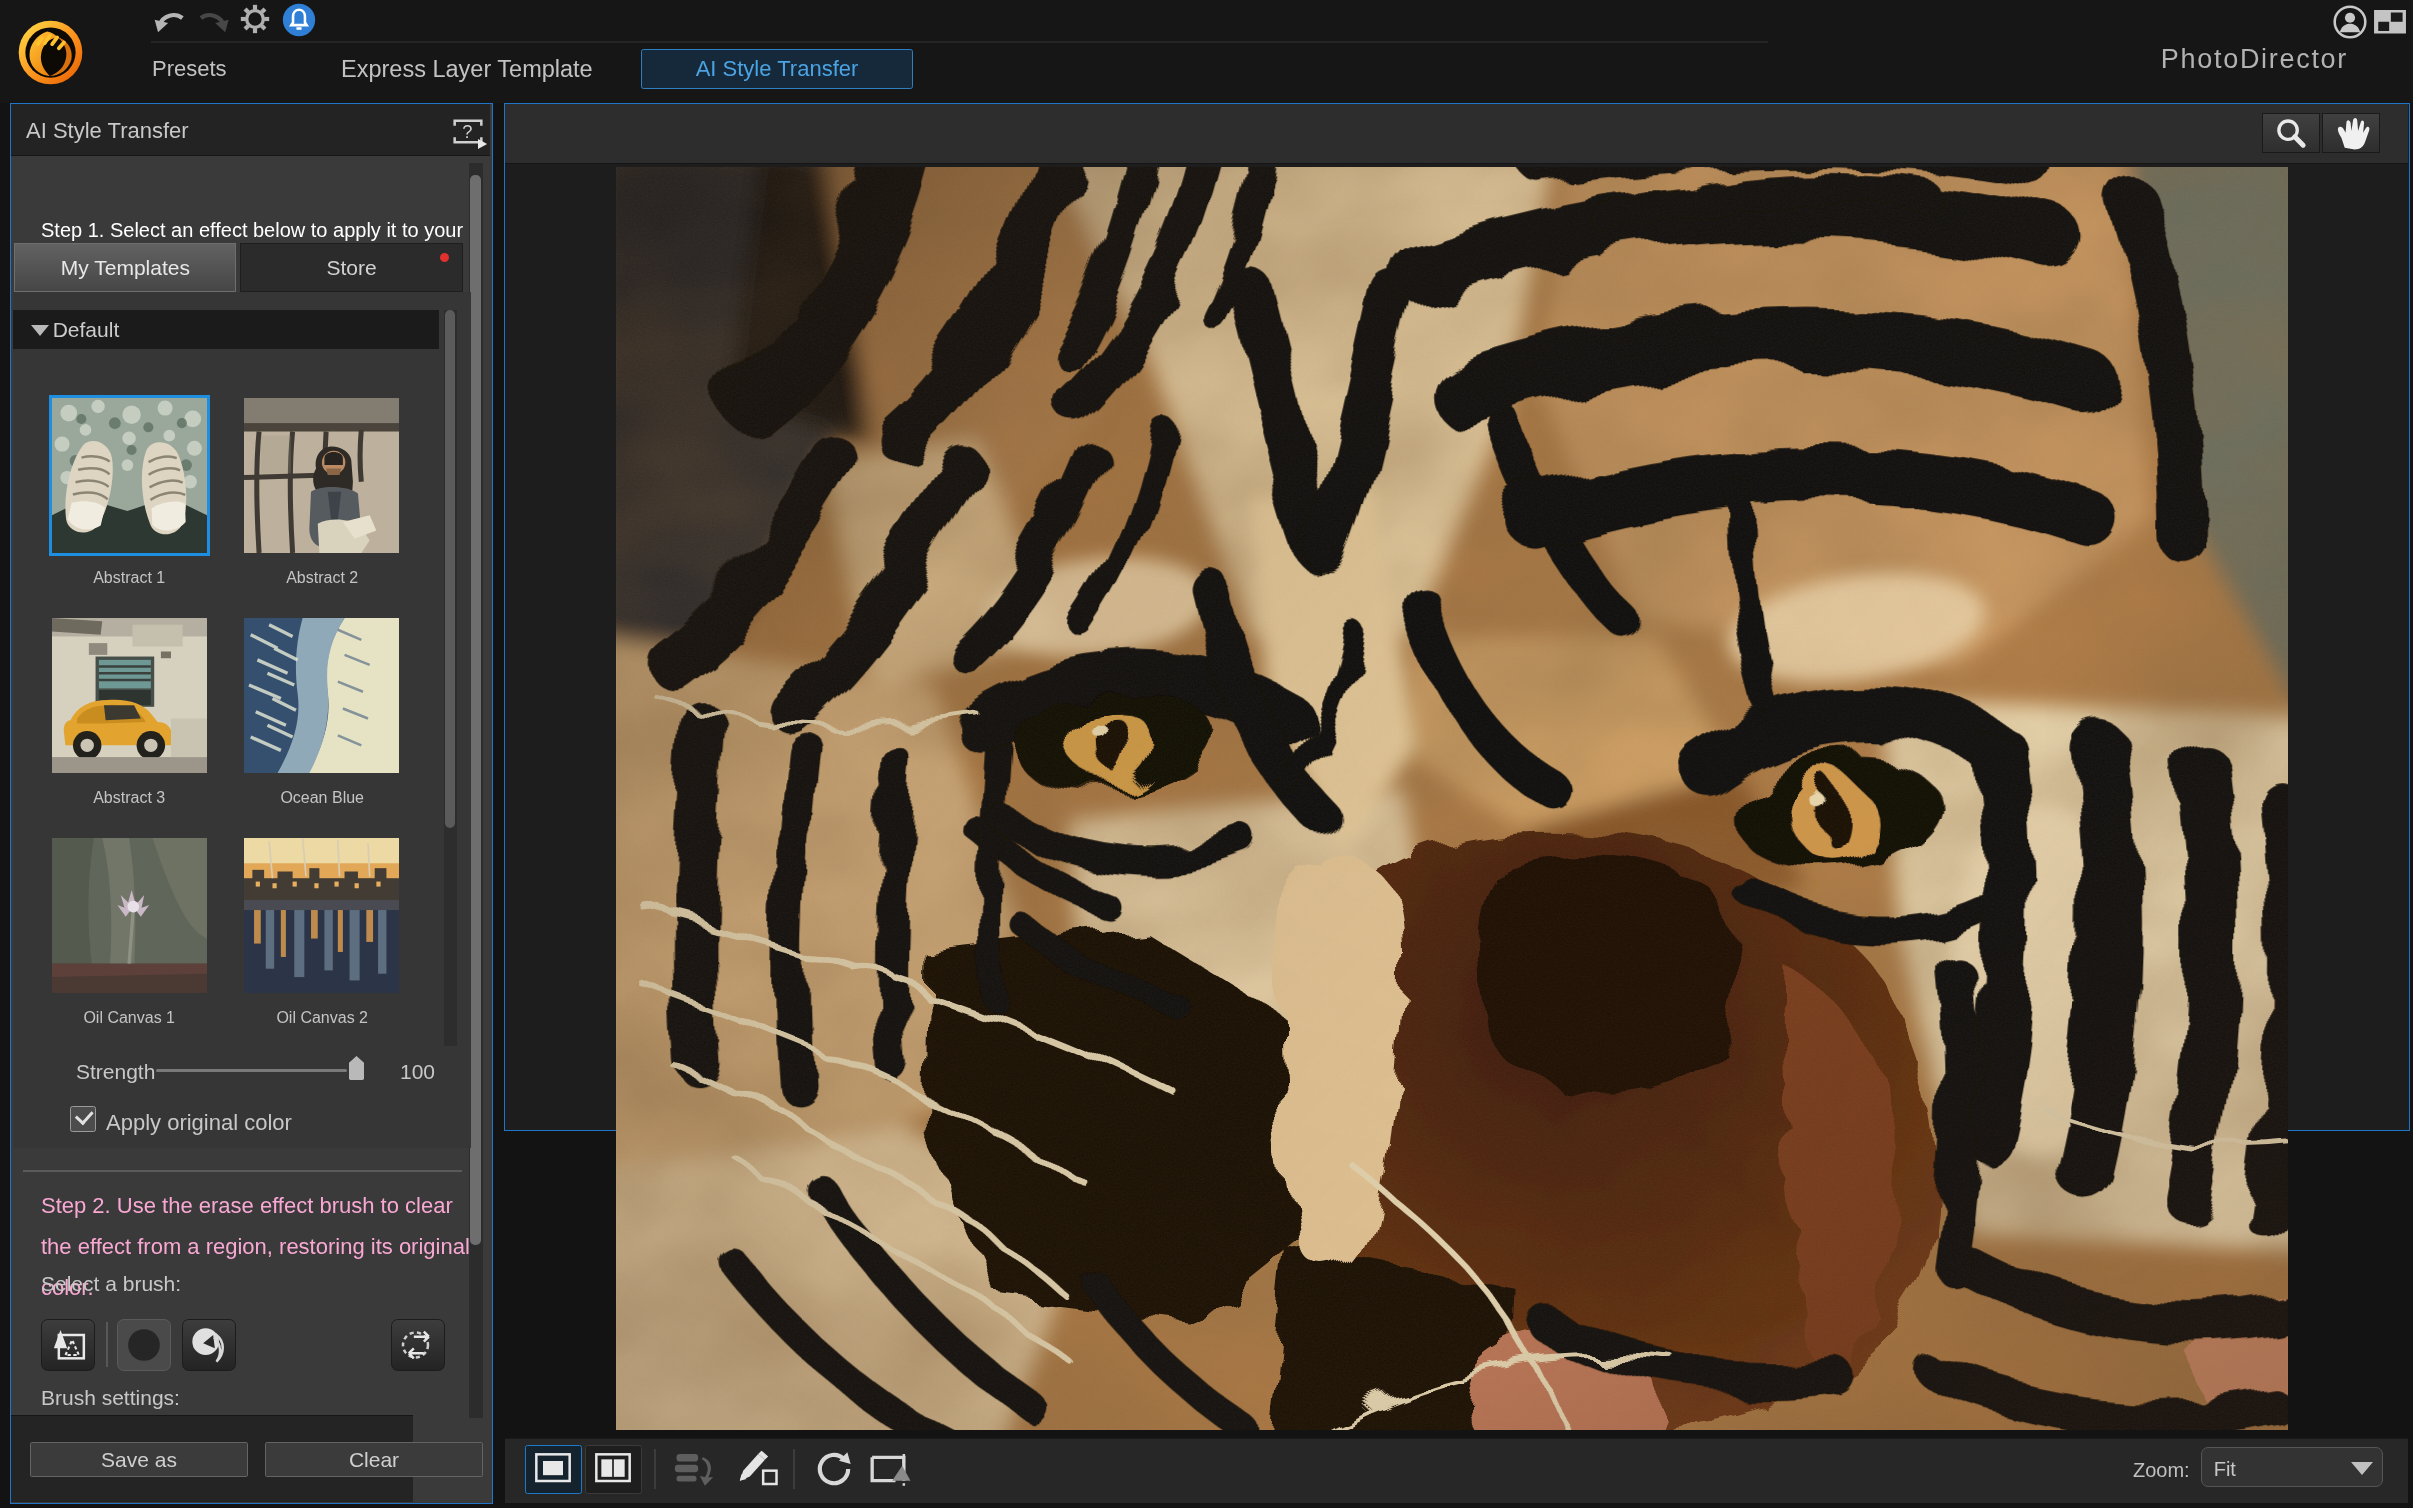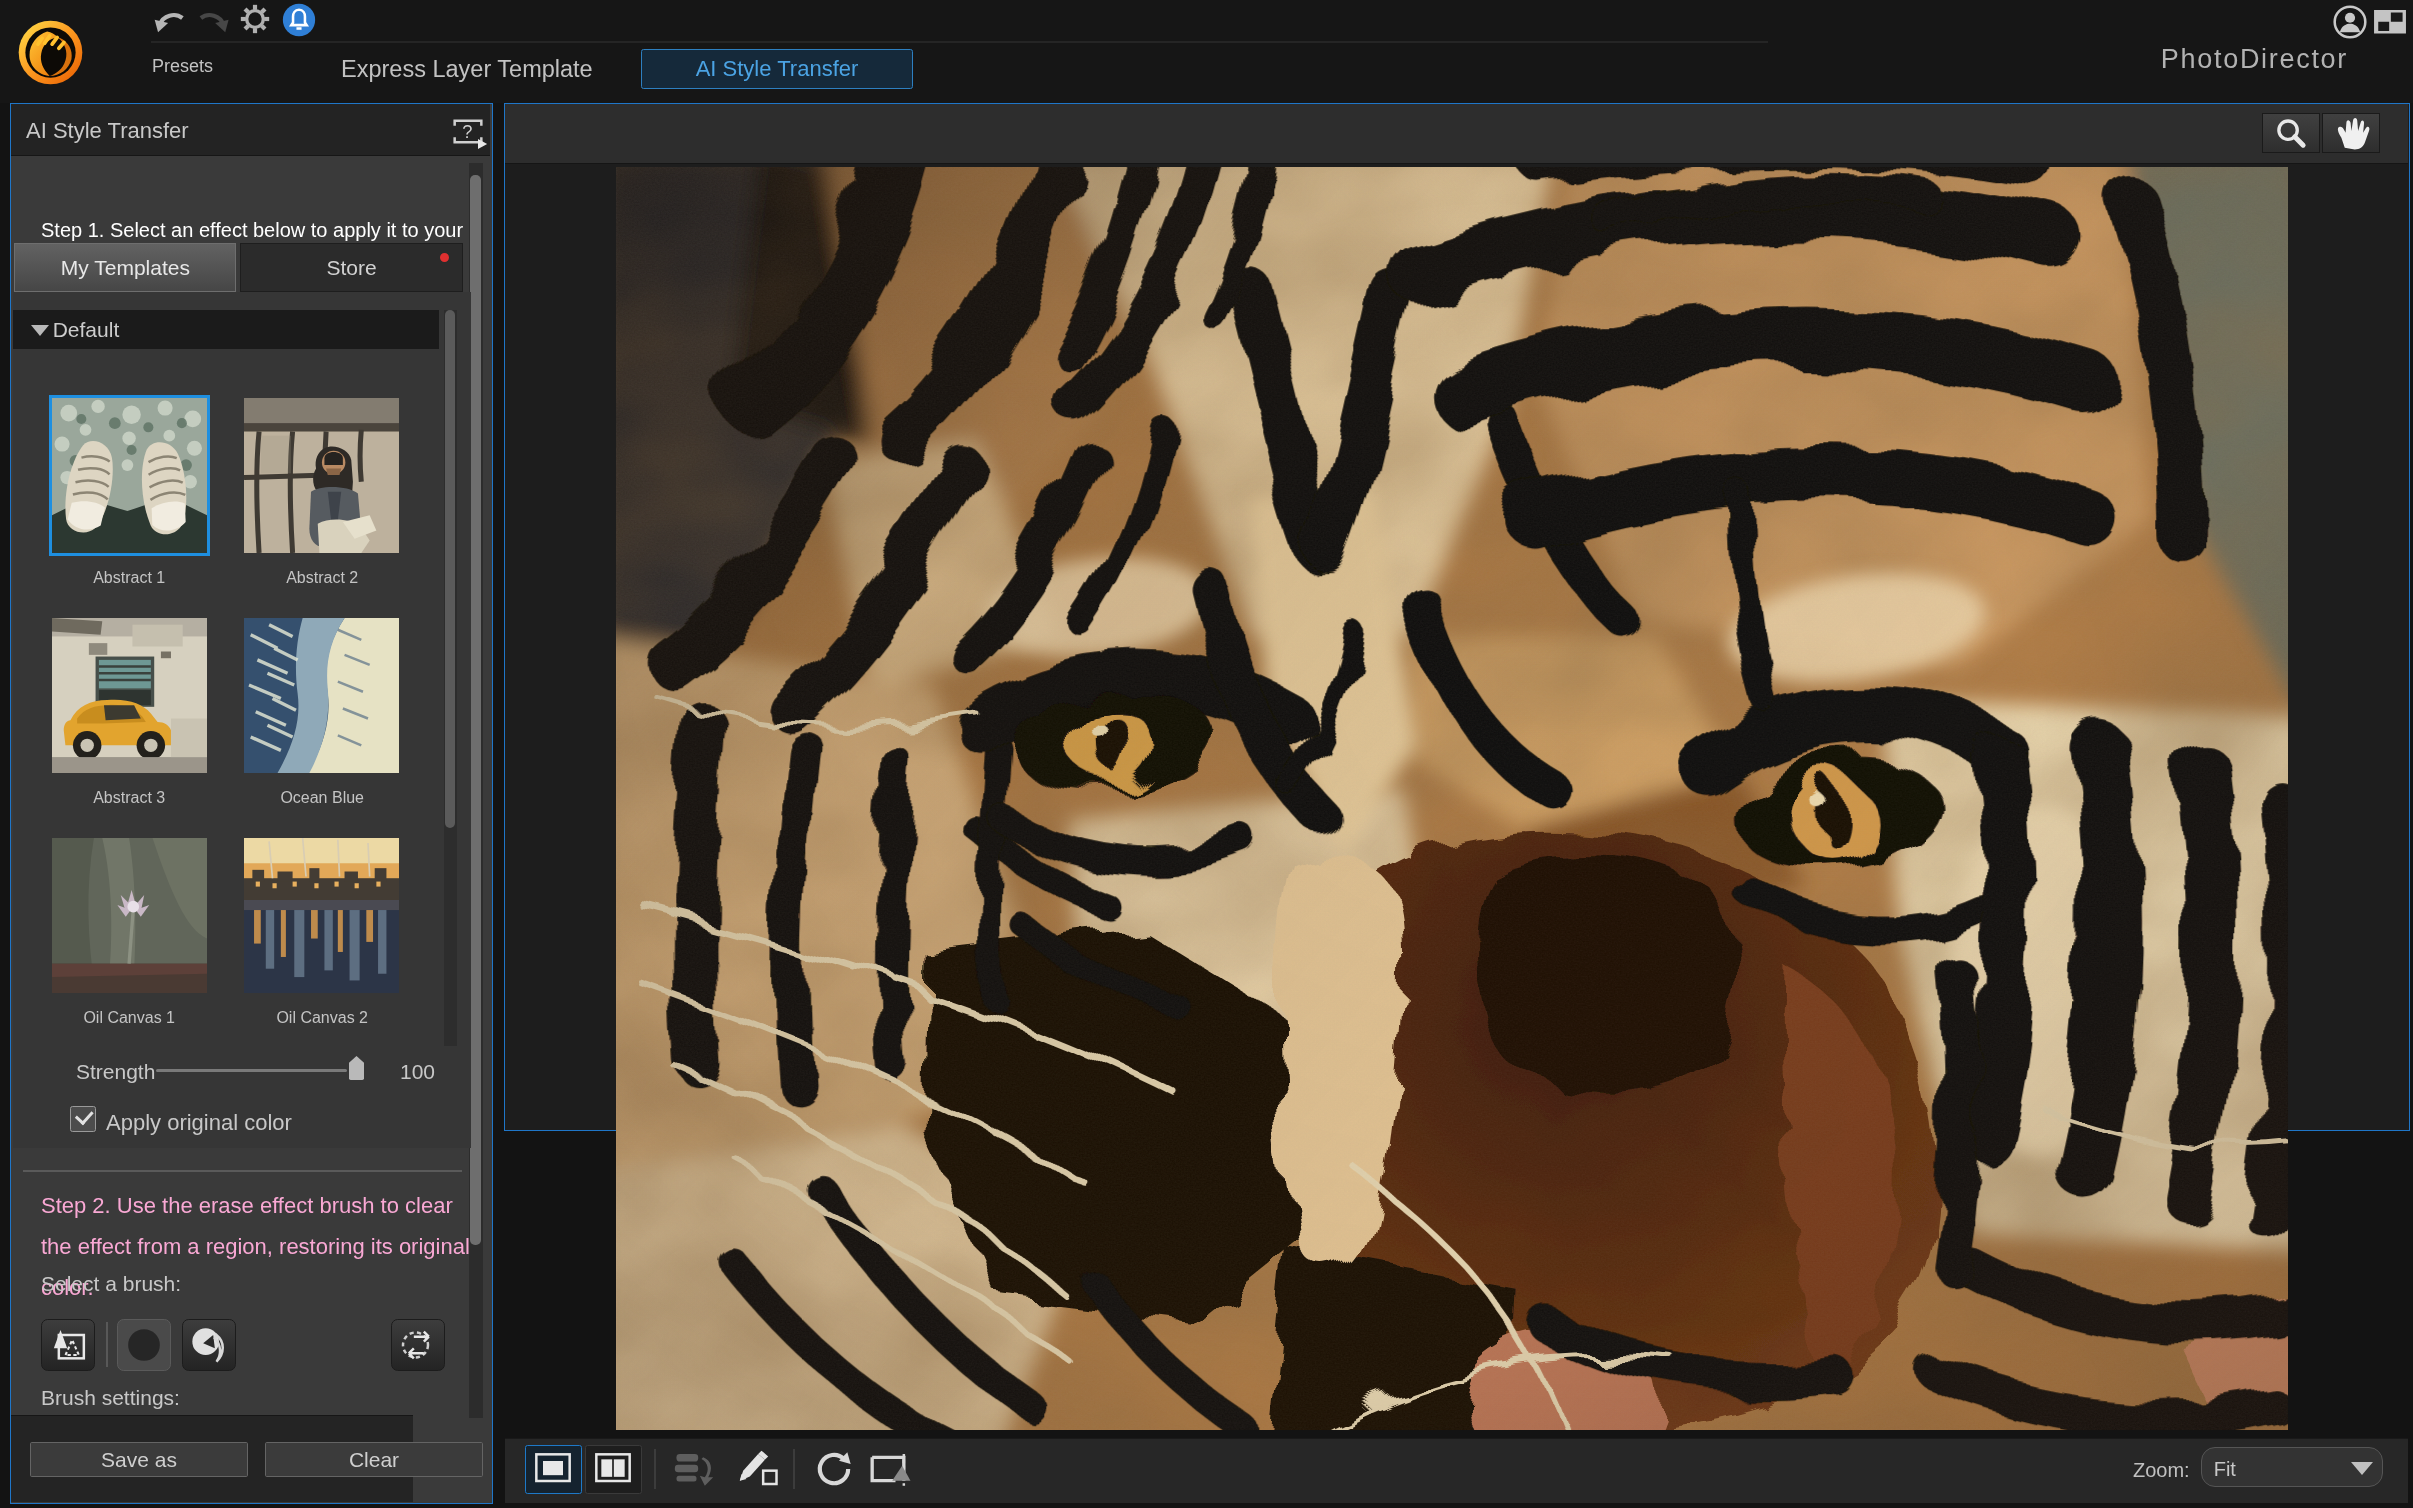--- a/index.html
+++ b/index.html
@@ -1,20 +1,20 @@
 <!DOCTYPE html>
 <html style="font-size:13.4px"><head>
 <meta charset="utf-8">
 <style>
 html,body{margin:0;padding:0;width:2413px;height:1508px;background:#131313;overflow:hidden;font-family:"Liberation Sans",sans-serif;}
 .abs{position:absolute;}
 
 #topbar{left:0;top:0;width:2413px;height:103px;background:#161616;}
 #topline{left:151px;top:41px;width:1617px;height:1.7px;background:#252525;}
-#tab-presets{left:152px;top:56px;font-size:18px;color:#c2c2c2;}
+#tab-presets{left:152px;top:56px;font-size:22px;color:#c2c2c2;}
 #tab-express{left:341px;top:56px;width:302px;font-size:23.5px;color:#c2c2c2;white-space:nowrap;}
 #tab-ai{left:641px;top:49px;width:270px;height:38px;border:1.7px solid #2d7fc0;background:#15293a;border-radius:2.5px;text-align:center;line-height:38px;font-size:22px;color:#4ba3e3;}
 #pd-title{left:2045px;top:44px;width:303px;font-size:27px;color:#b2b2b2;text-align:right;letter-spacing:1.7px;}
 
 #lpanel{left:10px;top:103px;width:483px;height:1401px;background:#3a3a3a;border:1.7px solid #1f76c8;box-sizing:border-box;}
 #lp-head{left:0;top:0;width:479px;height:51px;background:#232323;border-bottom:0.8px solid #161616;}
 #lp-title{left:15px;top:14.2px;font-size:22px;color:#c8c8c8;}
 #lp-scrollcol{left:458px;top:59px;width:14.2px;height:1255px;background:#2c2c2c;}
 #lp-scrollhandle{left:459px;top:71px;width:11px;height:1070px;background:#6e6e6e;border-radius:5px;}
 #step1{left:30px;top:69px;width:429px;font-size:20px;line-height:24px;color:#ffffff;margin-top:45px;}
@@ -45,21 +45,21 @@
 #brushset{left:30px;top:1282px;font-size:21px;color:#c8c8c8;}
 #lp-bottom{left:0px;top:1311px;width:402px;height:86px;background:#242424;border-top:0.8px solid #161616;}
 .lbbtn{position:absolute;top:26px;width:218px;height:35px;background:#3b3b3b;border:0.8px solid #646464;box-sizing:border-box;border-radius:1.7px;text-align:center;line-height:34px;font-size:21px;color:#cfcfcf;}
 
 #cpanel{left:504px;top:103px;width:1906px;height:1028px;background:#1d1d1d;border:1.7px solid #1f76c8;box-sizing:border-box;}
 #c-toolbar{left:0;top:0;width:1903px;height:59px;background:#2d2d2d;border-bottom:0.8px solid #151515;}
 .cbtn{position:absolute;top:9.2px;width:58px;height:40px;background:linear-gradient(#404040,#2e2e2e);border:0.8px solid #1a1a1a;box-sizing:border-box;}
 #c-bottom{left:0;top:1334px;width:1903px;height:64px;background:#272727;border-top:0.8px solid #191919;}
 .vbtn{position:absolute;top:5.9px;width:57px;height:49px;background:#1e1e1e;border:1.7px solid #3a3a3a;box-sizing:border-box;border-radius:2.5px;}
 #zoom-lbl{left:1628px;top:20px;font-size:20px;color:#c0c0c0;}
-#zoom-dd{left:1696px;top:8.4px;width:182px;height:40px;background:#333333;border:0.8px solid #555;box-sizing:border-box;border-radius:14px;}
+#zoom-dd{left:1696px;top:8.4px;width:182px;height:40px;background:#333333;border:0.8px solid #555;box-sizing:border-box;border-radius:7px;}
 #zoom-fit{left:11.7px;top:9.2px;font-size:20px;color:#c8c8c8;}
 #zoom-tri{left:149px;top:13.4px;width:0;height:0;border-left:11px solid transparent;border-right:11px solid transparent;border-top:13.4px solid #c0c0c0;}
 #tiger{left:111px;top:63px;width:1672px;height:1263px;}
 .csep{position:absolute;top:10px;width:1.7px;height:40px;background:#3c3c3c;}
 </style>
 </head>
 <body>
 <div class="abs" id="topbar"></div>
 <div class="abs" id="topline"></div>
 

